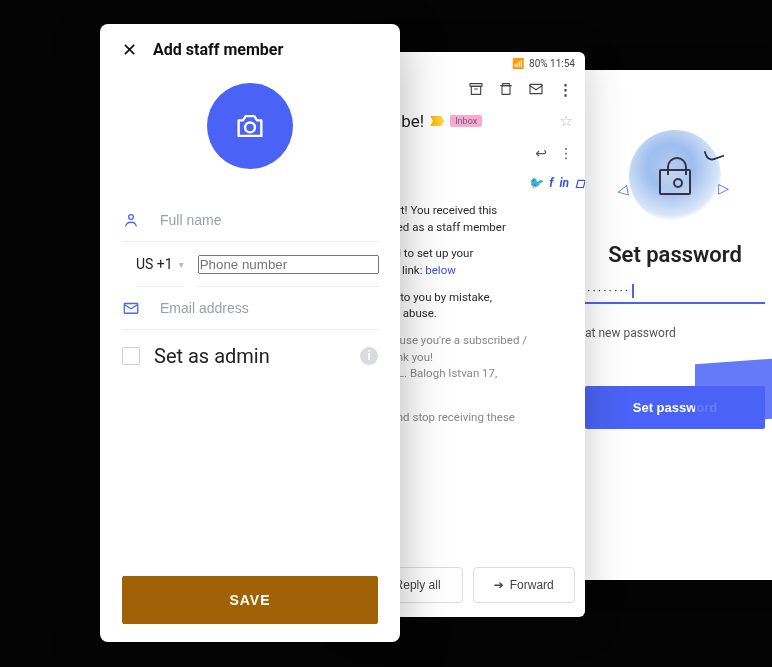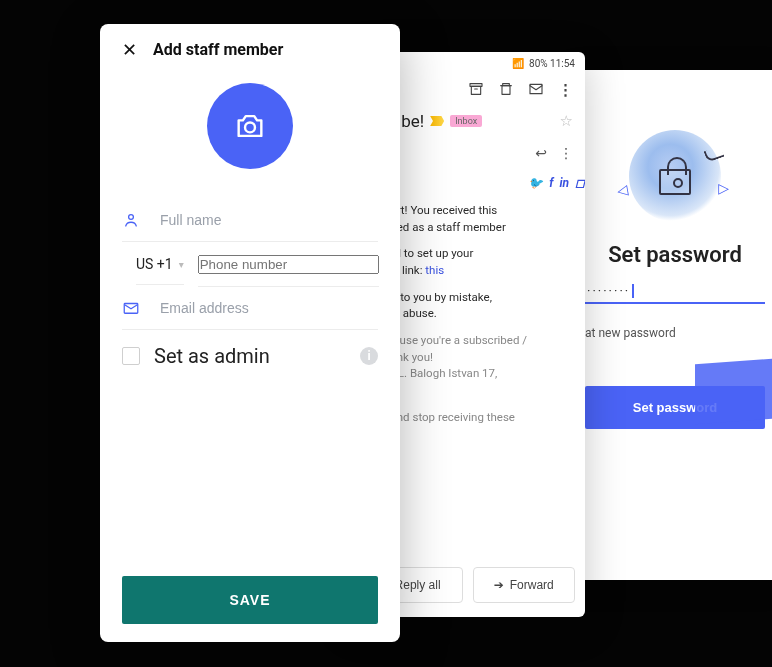--- a/index.html
+++ b/index.html
@@ -118,32 +118,32 @@
     display:flex; align-items:center; justify-content:center; margin-bottom:30px;
   }
   .addstaff .avatar svg { width:34px; height:34px; stroke:#fff; }
   .addstaff .field { display:flex; align-items:center; gap:20px; border-bottom:1px solid #ececec; padding:12px 0; }
   .addstaff .field .ic { width:20px; color:#4a63f6; display:flex; }
   .addstaff .field .ic svg { width:18px; height:18px; }
   .addstaff .field input, .addstaff .field .value {
     border:none; outline:none; font-size:14px; color:#222; background:transparent; width:100%;
   }
   .addstaff .field input::placeholder, .addstaff .placeholder { color:#9aa0aa; font-size:14px; }
-  .addstaff .phone-row { display:flex; align-items:center; gap:14px; }
+  .addstaff .phone-row { display:flex; gap:14px; }
   .addstaff .cc {
     display:flex; align-items:center; gap:4px; font-size:14px; color:#222;
     border-bottom:1px solid #ececec; padding:12px 0; flex: 0 0 auto;
   }
   .addstaff .cc .chev { font-size:10px; color:#bbb; margin-left:2px;}
   .addstaff .phone-wrap { flex:1; border-bottom:1px solid #ececec; padding:12px 0; }
   .addstaff .admin-row { display:flex; align-items:center; gap:14px; margin-top:14px; }
   .addstaff .chk { width:18px; height:18px; border:1.5px solid #cfcfcf; border-radius:2px; }
   .addstaff .admin-row .info { margin-left:auto; width:18px; height:18px; border-radius:50%; background:#d9dbde; color:#fff; font-size:12px; font-weight:700; display:flex; align-items:center; justify-content:center;}
   .addstaff .save {
-    margin-top:auto; background:#0f766e; color:#fff; border:none; padding:16px 0;
+    margin-top:auto; background:#a16207; color:#fff; border:none; padding:16px 0;
     font-size:14px; font-weight:600; letter-spacing:1px; border-radius:2px;
   }
 
   
   svg { fill:none; stroke:currentColor; stroke-width:1.7; stroke-linecap:round; stroke-linejoin:round; }
 </style>
 </head>
 <body>
 
 <div class="setpw">
@@ -206,21 +206,21 @@
     <span>be</span>
     <span class="social">
       <span>🐦</span>
       <span>f</span>
       <span>in</span>
       <span>◻</span>
     </span>
   </div>
   <div class="body">
     <p><span>ibe, Robert! You received this</span><br><span>were added as a staff member</span></p>
-    <p><span>count and to set up your</span><br><span>ollow this link: </span><a href="#">this</a></p>
+    <p><span>count and to set up your</span><br><span>ollow this link: </span><a href="#">below</a></p>
     <p><span>ddressed to you by mistake,</span><br><span>report the abuse.</span></p>
     <p style="color:#888;"><span>mail because you're a subscribed /</span><br><span>user. Thank you!</span><br><span>ersal S.R.L. Balogh Istvan 17,</span><br><span>mania</span></p>
     <p style="color:#888;">bscribe and stop receiving these</p>
   </div>
   <div class="actions">
     <button>
       <span>«</span>
       <span>Reply all</span>
     </button>
     <button>

